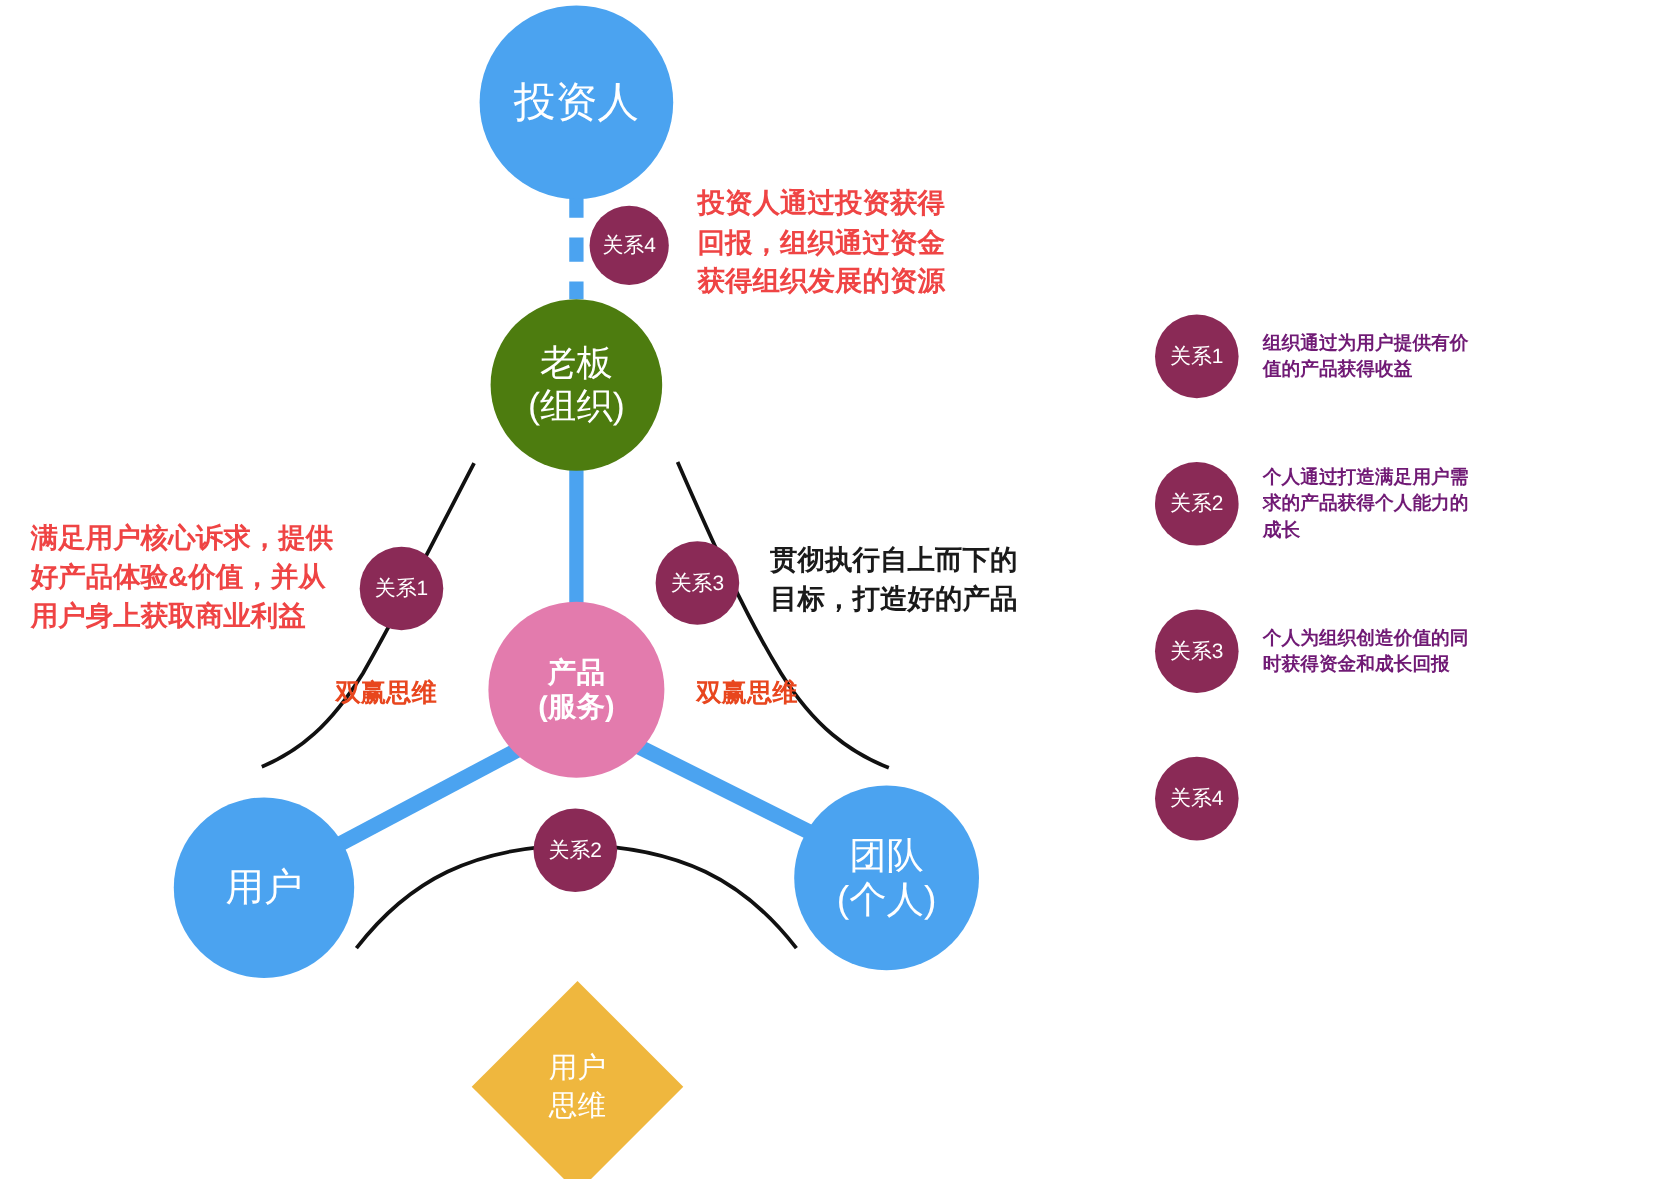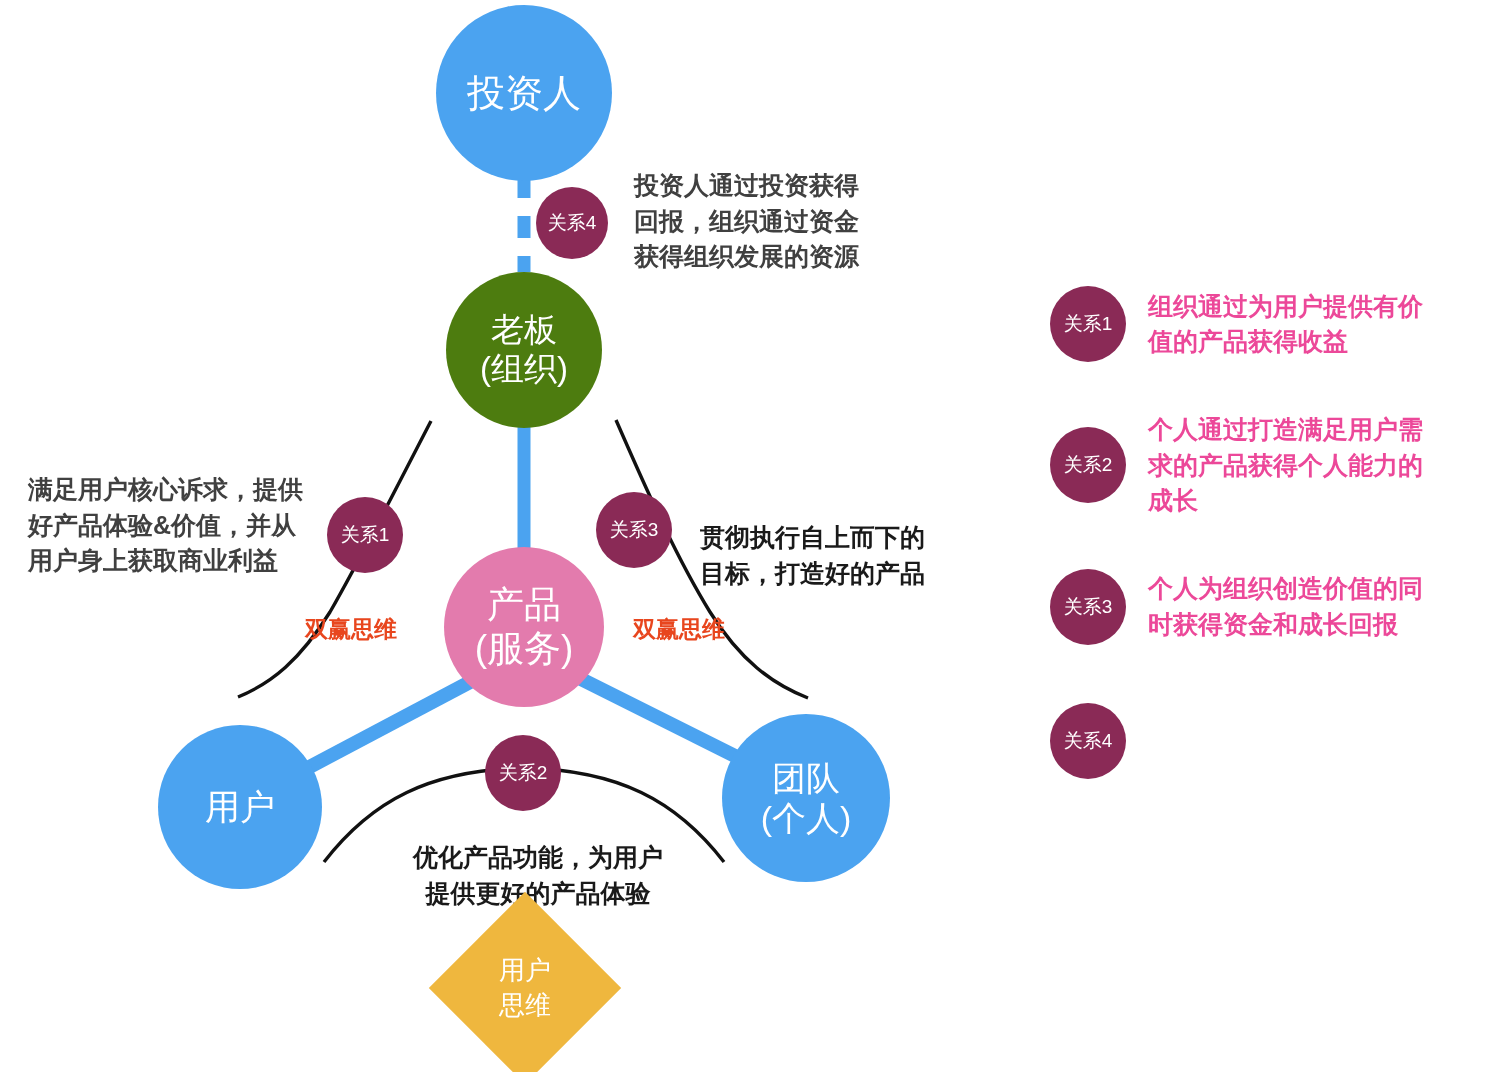--- a/index.html
+++ b/index.html
@@ -36,21 +36,21 @@
     display:flex;
     align-items:center;
     justify-content:center;
     font-size:19px;
     white-space:nowrap;
     box-sizing:border-box;
   }
 
   .anno{
     position:absolute;
-    color:#404040;
+    color:#ef4444;
     font-size:25px;
     font-weight:bold;
     line-height:1.42;
     white-space:pre-line;
   }
   .anno.dark{color:#1a1a1a;}
 
   .winwin{
     position:absolute;
     color:#E8461E;
@@ -89,23 +89,23 @@
     flex:0 0 auto;
     width:76px;height:76px;
     border-radius:50%;
     background:#8A2A56;
     color:#fff;
     display:flex;align-items:center;justify-content:center;
     font-size:19px;
     margin-right:22px;
   }
   .legend-text{
-    font-size:25px;
+    font-size:17px;
     font-weight:bold;
-    color:#ec4899;
+    color:#701a75;
     line-height:1.42;
     white-space:pre-line;
   }
 </style>
 </head>
 <body>
 
 <div id="stage">
 
   <svg class="lines" viewBox="0 0 1506 1072">
@@ -127,21 +127,21 @@
 
   <div class="node" style="left:436px;top:5px;width:176px;height:176px;background:#4BA3F0;font-size:38px;">
     <span class="l1">投资人</span>
   </div>
 
   <div class="node" style="left:446px;top:272px;width:156px;height:156px;background:#4d7c0f;font-size:33px;">
     <span class="l1">老板</span>
     <span class="l2">(组织)</span>
   </div>
 
-  <div class="node" style="left:444px;top:547px;width:160px;height:160px;background:#E37BAD;font-size:37px;">
+  <div class="node" style="left:444px;top:547px;width:160px;height:160px;background:#E37BAD;font-size:26px;font-weight:bold;">
     <span class="l1">产品</span>
     <span class="l2">(服务)</span>
   </div>
 
   <div class="node" style="left:158px;top:725px;width:164px;height:164px;background:#4BA3F0;font-size:35px;">
     <span class="l1">用户</span>
   </div>
 
   <div class="node" style="left:722px;top:714px;width:168px;height:168px;background:#4BA3F0;font-size:34px;">
     <span class="l1">团队</span>
@@ -165,25 +165,23 @@
   </div>
 
   <div class="anno" style="left:634px;top:168px;width:330px;">投资人通过投资获得
 回报，组织通过资金
 获得组织发展的资源</div>
 
   <div class="anno" style="left:28px;top:472px;width:330px;">满足用户核心诉求，提供
 好产品体验&amp;价值，并从
 用户身上获取商业利益</div>
 
-  <div class="anno dark" style="left:700px;top:520px;width:330px;">贯彻执行自上而下的
+  <div class="anno dark" style="left:700px;top:492px;width:330px;">贯彻执行自上而下的
 目标，打造好的产品</div>
 
-  <div class="anno dark" style="left:388px;top:840px;width:300px;text-align:center;">优化产品功能，为用户
-提供更好的产品体验</div>
 
   <div class="winwin" style="left:305px;top:614px;">双赢思维</div>
   <div class="winwin" style="left:633px;top:614px;">双赢思维</div>
 
   <div class="diamond" style="left:457px;top:920px;width:136px;height:136px;">
     <span class="inner">用户
 思维</span>
   </div>
 
   <div id="legend">

